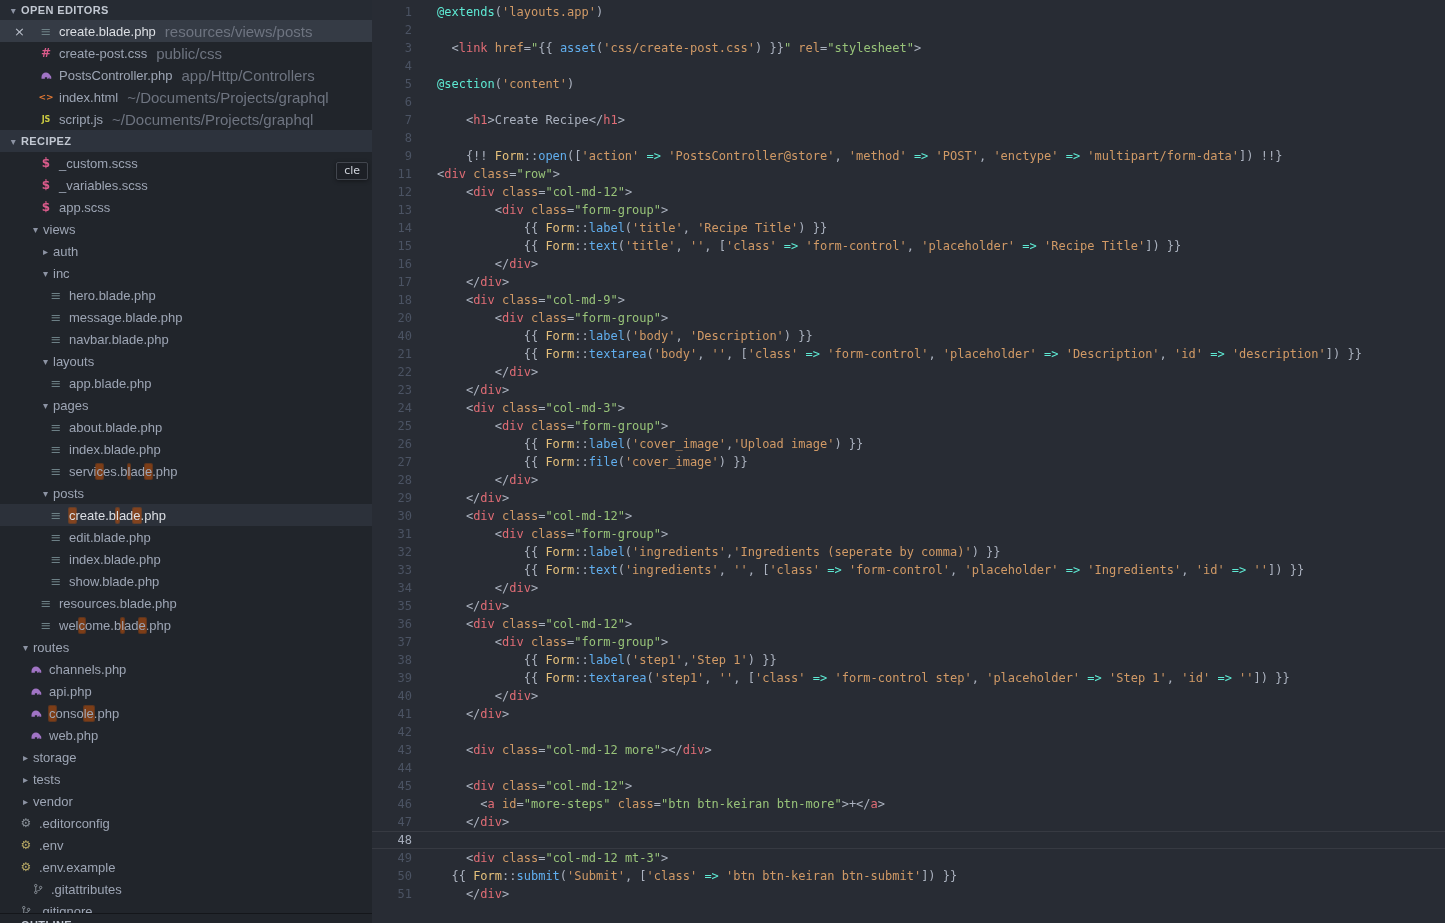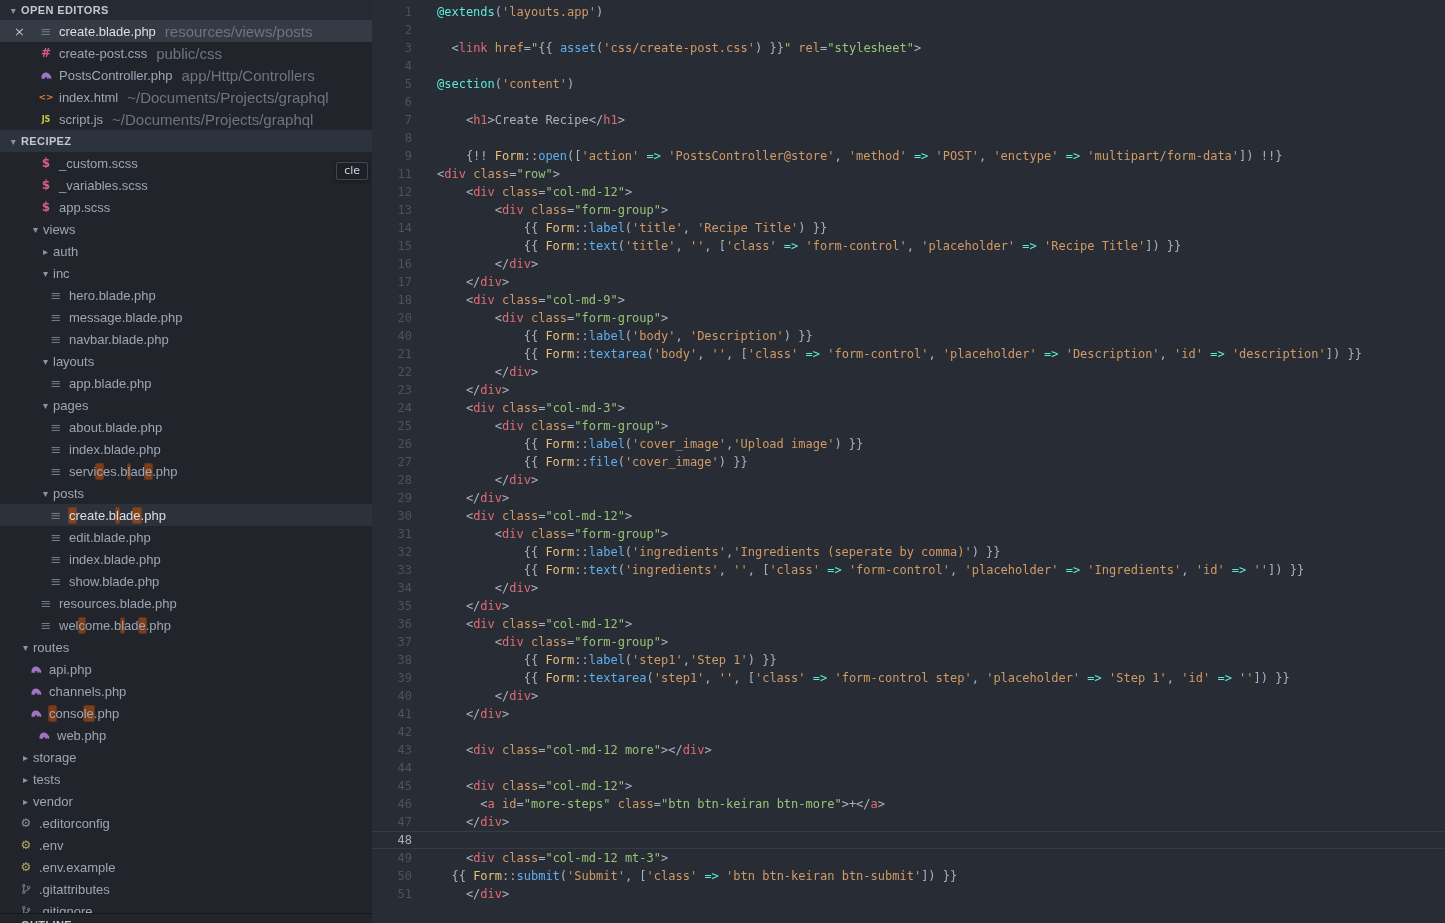--- a/index.html
+++ b/index.html
@@ -175,39 +175,39 @@
       <div class="tree-row" style="padding-left: 18px;">
         <span class="twisty glyph">▾</span>
         <span class="tree-label">routes</span>
       </div>
       <div class="tree-row" style="padding-left: 28px;">
         <span class="file-icon glyph">
           <svg width="12" height="12" viewBox="0 0 16 16">
             <path fill="#a074c4" d="M2 13v-2.5C2 7.2 4.7 4.5 8 4.5c2.7 0 5 1.8 5.7 4.3.8.2 1.3.9 1.3 1.7V13h-2.5v-2L11 13H9.5v-2h-3v2H2z"></path>
           </svg>
         </span>
+        <span class="tree-label">channels.php</span>
+      </div>
+      <div class="tree-row" style="padding-left: 28px;">
+        <span class="file-icon glyph">
+          <svg width="12" height="12" viewBox="0 0 16 16">
+            <path fill="#a074c4" d="M2 13v-2.5C2 7.2 4.7 4.5 8 4.5c2.7 0 5 1.8 5.7 4.3.8.2 1.3.9 1.3 1.7V13h-2.5v-2L11 13H9.5v-2h-3v2H2z"></path>
+          </svg>
+        </span>
         <span class="tree-label">api.php</span>
       </div>
       <div class="tree-row" style="padding-left: 28px;">
         <span class="file-icon glyph">
           <svg width="12" height="12" viewBox="0 0 16 16">
             <path fill="#a074c4" d="M2 13v-2.5C2 7.2 4.7 4.5 8 4.5c2.7 0 5 1.8 5.7 4.3.8.2 1.3.9 1.3 1.7V13h-2.5v-2L11 13H9.5v-2h-3v2H2z"></path>
           </svg>
         </span>
-        <span class="tree-label">channels.php</span>
-      </div>
-      <div class="tree-row" style="padding-left: 28px;">
-        <span class="file-icon glyph">
-          <svg width="12" height="12" viewBox="0 0 16 16">
-            <path fill="#a074c4" d="M2 13v-2.5C2 7.2 4.7 4.5 8 4.5c2.7 0 5 1.8 5.7 4.3.8.2 1.3.9 1.3 1.7V13h-2.5v-2L11 13H9.5v-2h-3v2H2z"></path>
-          </svg>
-        </span>
         <span class="tree-label"><span class="filter-hl">c</span><span>onso</span><span class="filter-hl">le</span><span>.php</span></span>
       </div>
-      <div class="tree-row" style="padding-left: 36px; text-align: right;">
+      <div class="tree-row" style="padding-left: 28px; text-align: right;">
         <span class="file-icon glyph">
           <svg width="12" height="12" viewBox="0 0 16 16">
             <path fill="#a074c4" d="M2 13v-2.5C2 7.2 4.7 4.5 8 4.5c2.7 0 5 1.8 5.7 4.3.8.2 1.3.9 1.3 1.7V13h-2.5v-2L11 13H9.5v-2h-3v2H2z"></path>
           </svg>
         </span>
         <span class="tree-label">web.php</span>
       </div>
       <div class="tree-row" style="padding-left: 18px;">
         <span class="twisty glyph">▸</span>
         <span class="tree-label">storage</span>
@@ -225,21 +225,21 @@
         <span class="tree-label">.editorconfig</span>
       </div>
       <div class="tree-row" style="padding-left: 18px;">
         <span class="file-icon glyph" style="color: rgb(184, 169, 101); font-size: 12px; font-weight: 400;">⚙</span>
         <span class="tree-label">.env</span>
       </div>
       <div class="tree-row" style="padding-left: 18px;">
         <span class="file-icon glyph" style="color: rgb(184, 169, 101); font-size: 12px; font-weight: 400;">⚙</span>
         <span class="tree-label">.env.example</span>
       </div>
-      <div class="tree-row" style="padding-left: 18px;">
+      <div class="tree-row" style="padding-left: 30px;">
         <span class="file-icon glyph">
           <svg width="12" height="12" viewBox="0 0 16 16">
             <g stroke="#8a9199" stroke-width="1.3" fill="none">
               <circle cx="5" cy="3.5" r="1.6"></circle>
               <circle cx="5" cy="12.5" r="1.6"></circle>
               <circle cx="11.5" cy="6" r="1.6"></circle>
               <path d="M5 5.1v5.8M11.5 7.6c0 2.2-2.5 2.4-4.5 2.9"></path>
             </g>
           </svg>
         </span>

